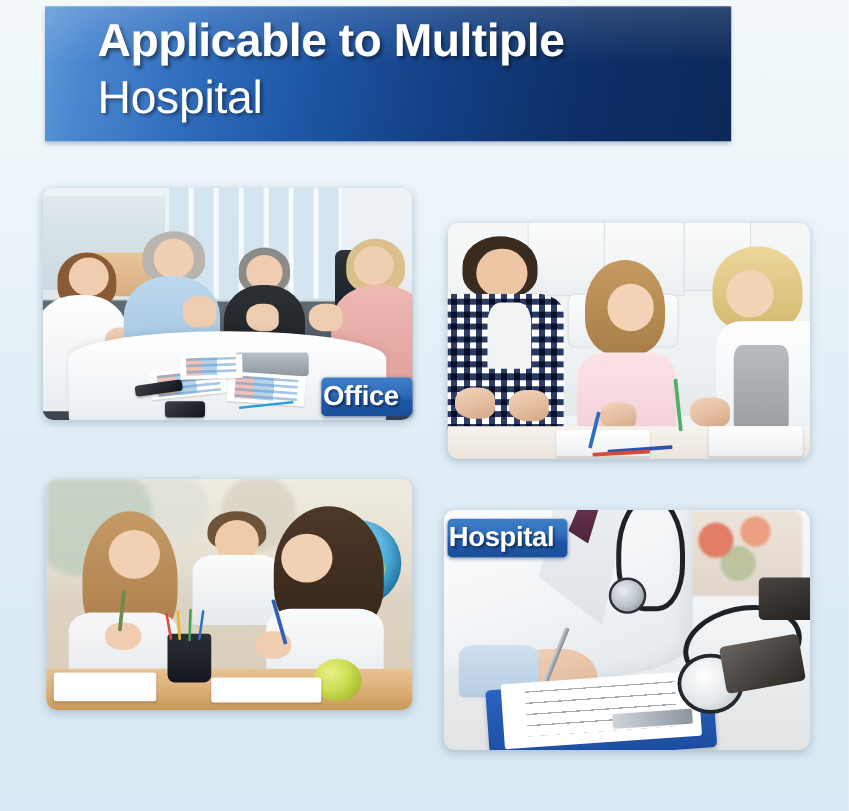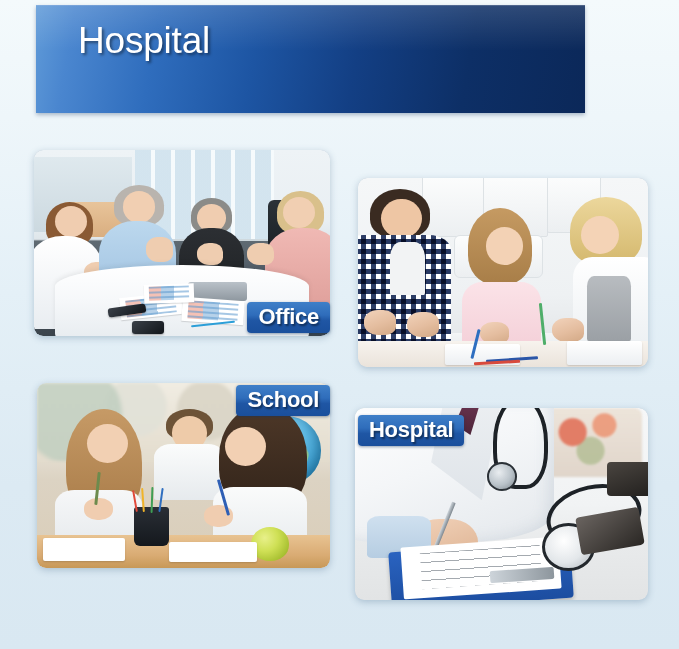--- a/index.html
+++ b/index.html
@@ -90,21 +90,21 @@
     border-radius: 9px;
   }
 
   
   .badge {
     position: absolute;
     z-index: 5;
     display: flex;
     align-items: center;
     justify-content: center;
-    padding: 2px 11px 4px 11px;
+    padding: 2px 11px 4px 1px;
     border-radius: 4px;
     background: linear-gradient(180deg, #3f7fc8 0%, #2f6dbb 42%, #1f56a4 60%, #1a4f9c 100%);
     color: #ffffff;
     font-size: 22px;
     font-weight: bold;
     letter-spacing: -0.3px;
     text-shadow: 1.5px 1.5px 2px rgba(0,0,0,0.45);
     box-shadow: 0 1px 3px rgba(20,50,90,0.45);
     white-space: nowrap;
     line-height: 1.15;
@@ -355,20 +355,21 @@
       linear-gradient(180deg, rgba(236,226,214,0.9), rgba(222,210,198,0.9));
     filter: blur(1px);
     border-radius: 8px;
   }
 </style>
 </head>
 <body>
 
 <div class="banner">
   <div class="banner-text">
+    <span class="banner-line1">Applicable to Multiple</span>
     <span class="banner-line2">Hospital</span>
   </div>
 </div>
 
 <div class="card" id="card-office">
   <div class="photo">
     <div class="photo-inner">
       <div class="office-bg"></div>
       <div class="office-window"></div>
       <div class="office-wall-left"></div>
@@ -476,21 +477,20 @@
       <div class="cup" style="left:33%; top:67%; width:12%; height:21%;"></div>
       <div class="pencil" style="left:33%; top:58%; width:2px; height:12%; background:#e0483a; transform:rotate(-10deg);"></div>
       <div class="pencil" style="left:36%; top:57%; width:2px; height:13%; background:#f0b429; transform:rotate(-4deg);"></div>
       <div class="pencil" style="left:39%; top:56%; width:2px; height:14%; background:#3f9e55; transform:rotate(2deg);"></div>
       <div class="pencil" style="left:42%; top:57%; width:2px; height:13%; background:#2f6fc0; transform:rotate(8deg);"></div>
       <div class="apple" style="right:14%; top:78%; width:13%; height:18%;"></div>
       <div class="book" style="left:2%;  top:84%; width:28%; height:12%; background:#ffffff;"></div>
       <div class="book" style="left:45%; top:86%; width:30%; height:11%; background:#ffffff;"></div>
     </div>
   </div>
-  <div class="badge" id="badge-school">School</div>
 </div>
 
 <div class="card" id="card-hospital">
   <div class="photo">
     <div class="photo-inner">
       <div class="hosp-bg"></div>
       <div class="flowers" style="right:2%; top:0%; width:34%; height:36%;"></div>
       <div class="coat"></div>
       <div class="coat-lapel"></div>
       <div style="position:absolute; left:34%; top:-4%; width:9%; height:18%; background:linear-gradient(180deg,#6b3550,#4d2439); clip-path:polygon(40% 0,100% 0,60% 100%,0 70%);"></div>

